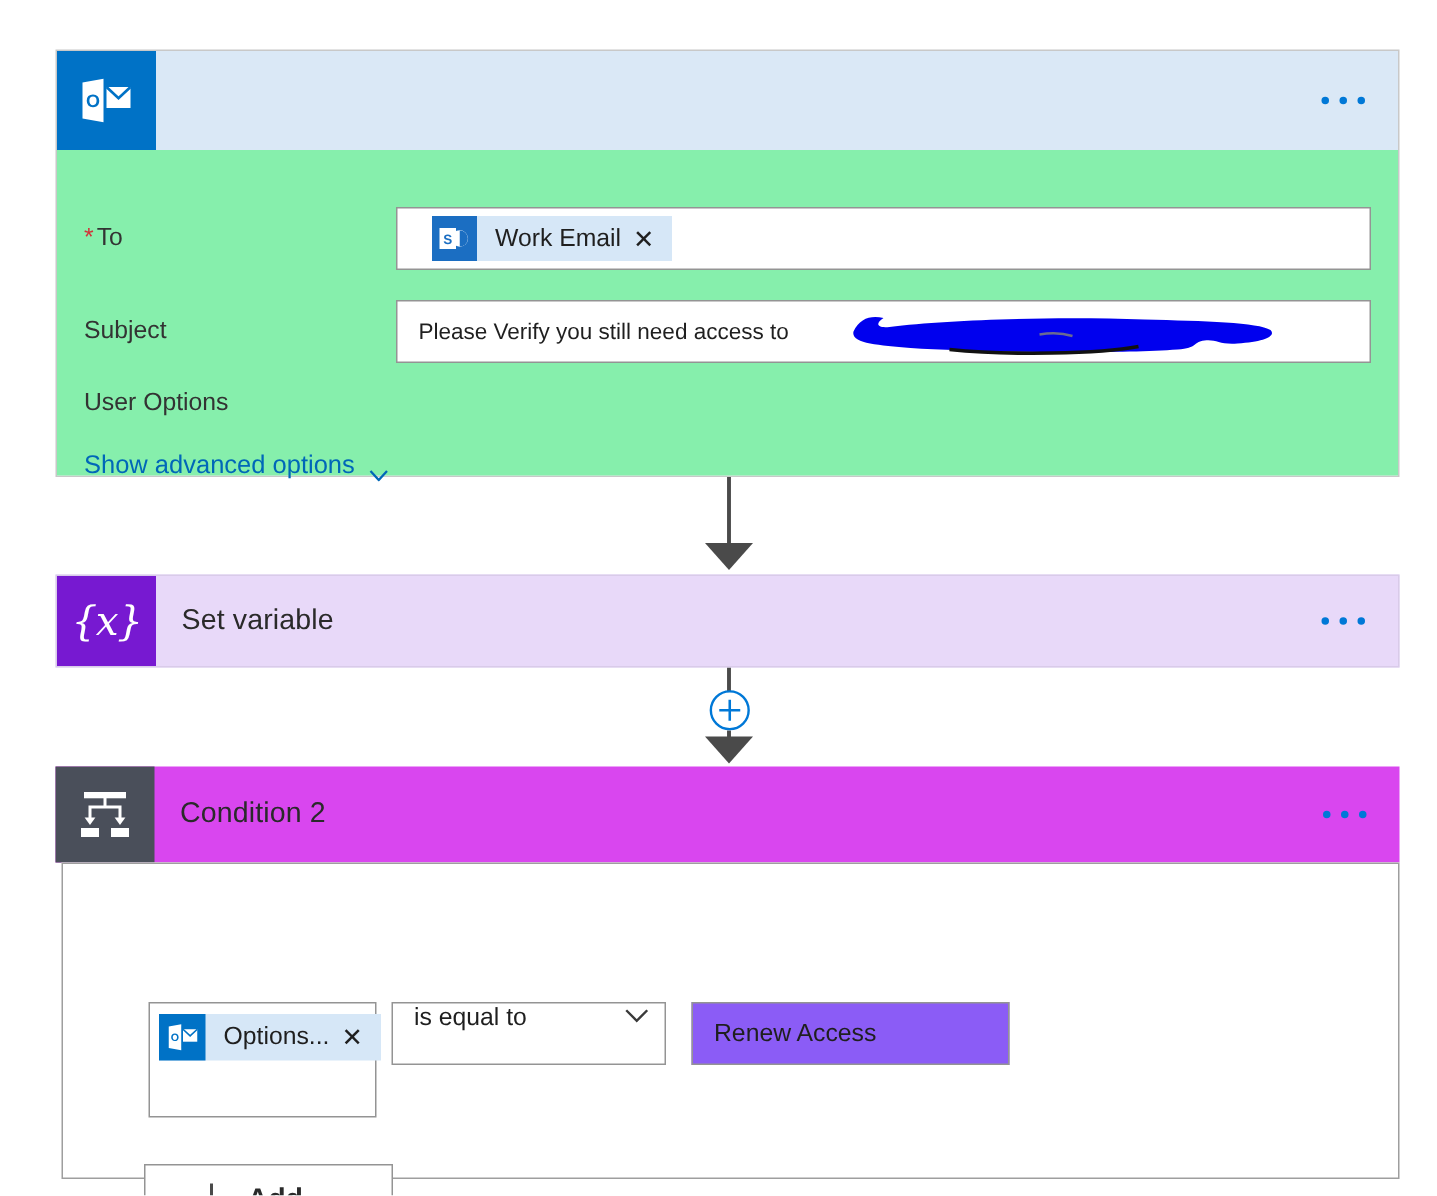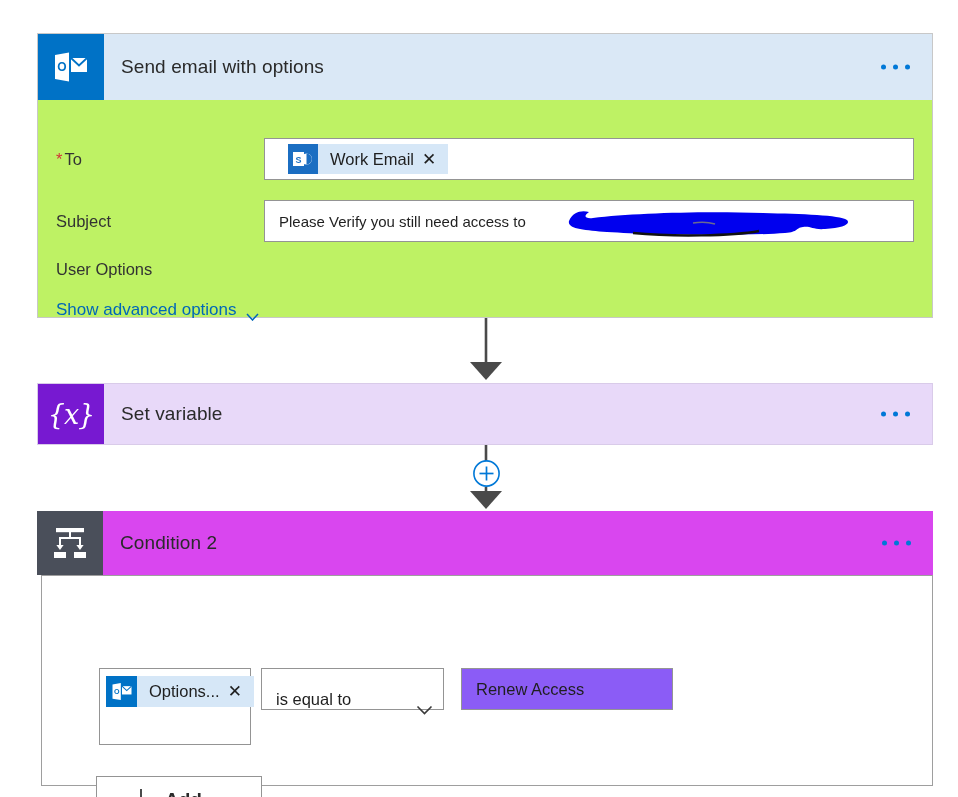--- a/index.html
+++ b/index.html
@@ -80,21 +80,21 @@
   .email-icon-sq {
     width: 66px; height: 66px;
     background: #0072c6;
     display: flex; align-items: center; justify-content: center;
   }
   .body-area {
     position: absolute;
     left: 0; top: 66px;
     width: 100%;
     bottom: 0;
-    background: #bef264;
+    background: #86efac;
   }
   .field-row {
     position: absolute;
     left: 0;
     width: 100%;
     height: 42px;
   }
   .field-label {
     position: absolute;
     left: 18px;
@@ -253,21 +253,21 @@
   .cond-operator {
     position: absolute;
     left: 219px;
     top: 92px;
     width: 183px;
     height: 42px;
     border: 1px solid #949494;
     box-sizing: border-box;
     background: #ffffff;
     display: flex;
-    align-items: flex-end;
+    align-items: flex-start;
     justify-content: space-between;
     padding: 0 14px 0 14px;
     cursor: pointer;
   }
   .cond-operator .op-text {
     font-size: 16.5px;
     color: #1f1f1f;
   }
   .cond-value {
     position: absolute;
@@ -343,21 +343,20 @@
     <div class="hdr">
       <div class="card-header">
         <div class="card-icon email-icon-sq">
           <svg width="36" height="32" viewBox="0 0 36 32" aria-hidden="true">
             <path d="M2 4 L16 1.5 L16 30.5 L2 28 Z" fill="#ffffff"></path>
             <text x="9" y="20" font-family="Liberation Sans, sans-serif" font-size="12" font-weight="bold" fill="#0072c6" text-anchor="middle">O</text>
             <rect x="18" y="7" width="16" height="14" fill="#ffffff"></rect>
             <path d="M18 7 L26 14.5 L34 7" stroke="#0072c6" stroke-width="1.8" fill="none"></path>
           </svg>
         </div>
-        <div class="card-title">Send email with options</div>
         <div class="ellipsis-btn">
           <i></i>
           <i></i>
           <i></i>
         </div>
       </div>
     </div>
 
     <div class="body-area">
 

